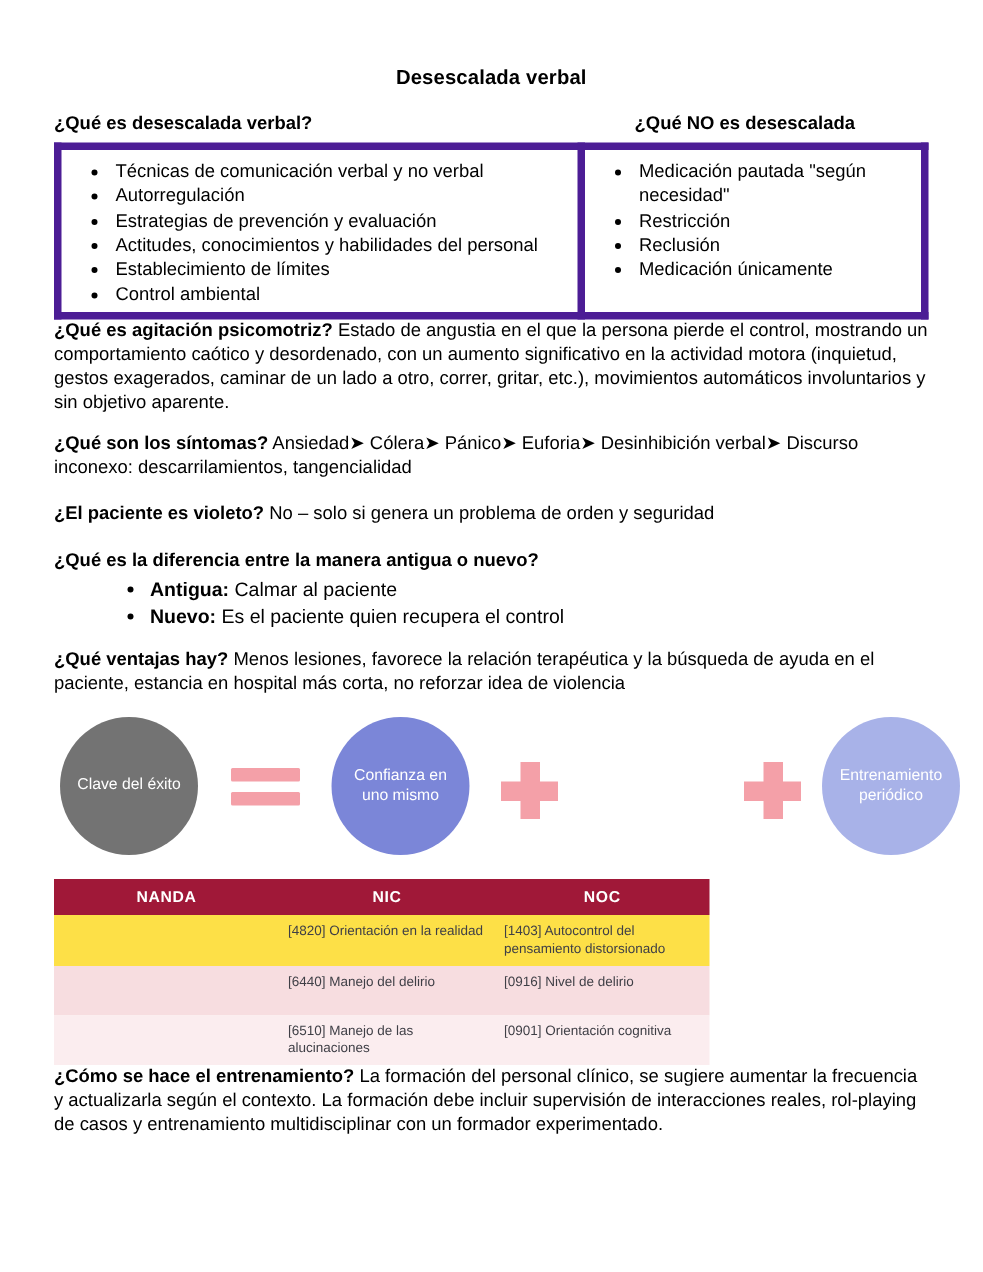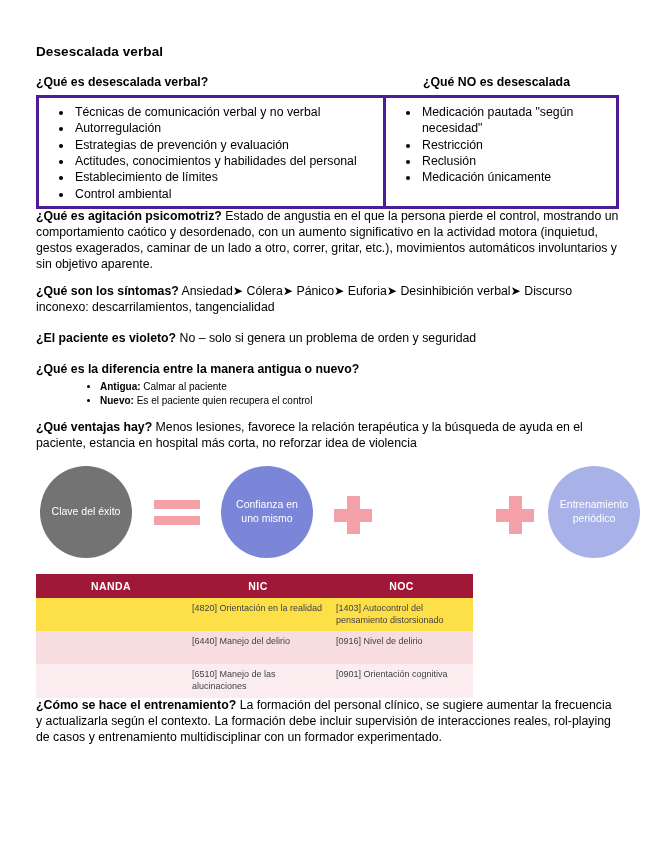--- a/index.html
+++ b/index.html
@@ -15,20 +15,21 @@
     padding:0;
     box-sizing:border-box;
     overflow:hidden;
   }
   .inner{
     position:absolute;
     left:36px; top:44px;
     width:583px;
   }
   .doc-title{
+    text-align:center;
     font-size:13.5px;
     font-weight:bold;
     margin:0 0 3px 0;
     letter-spacing:.1px;
   }
   p.para{
     margin:0 0 2px 0;
     font-size:12.3px;
     line-height:1.30;
     text-align:left;
@@ -46,21 +47,21 @@
   .twocol-head .c1{width:332px;font-weight:bold;font-size:12.3px;line-height:1.30;}
   .twocol-head .c2{flex:1;font-weight:bold;font-size:12.3px;line-height:1.30;text-align:center;padding-left:6px;}
 
   
   table.bullets{
     border-collapse:collapse;
     width:100%;
     table-layout:fixed;
   }
   table.bullets td{
-    border:3px solid #4c1d95;
+    border:5px solid #4c1d95;
     vertical-align:top;
     padding:6px 4px 4px 4px;
   }
   table.bullets td.left{width:336px;}
   ul.bl{
     margin:0;
     padding:0 0 0 30px;
     list-style:disc;
   }
   ul.bl li{
@@ -70,21 +71,21 @@
     padding:0 0 0 2px;
   }
 
   
   ul.plain{
     margin:2px 0 0 0;
     padding:0 0 0 64px;
     list-style:disc;
   }
   ul.plain li{
-    font-size:10px;
+    font-size:13px;
     line-height:1.36;
   }
 
   
   .diagram{
     position:relative;
     width:583px;
     height:92px;
     margin-top:14px;
   }

